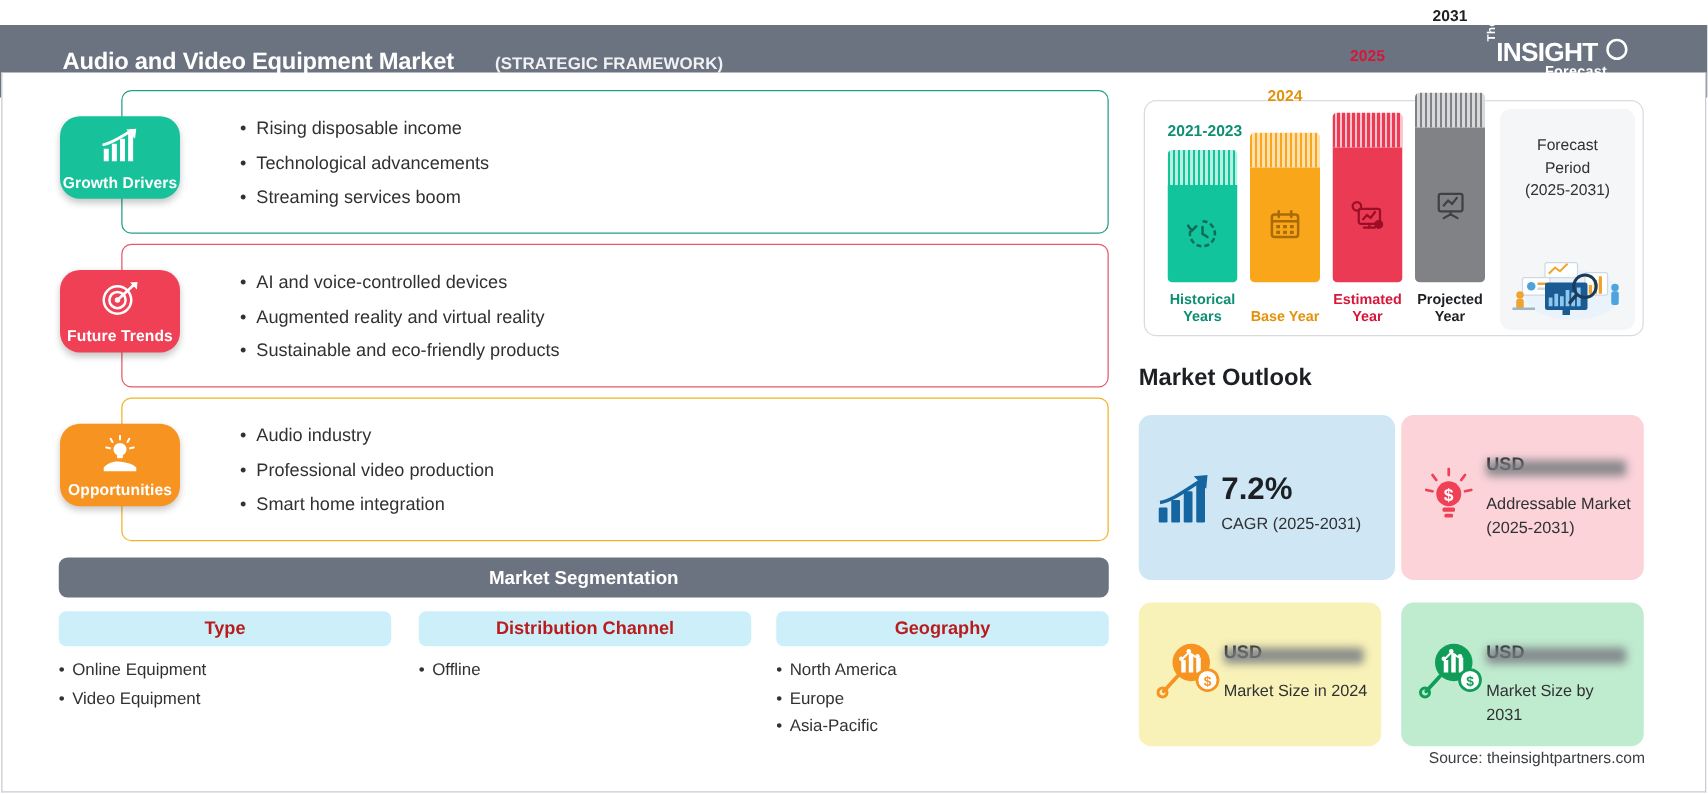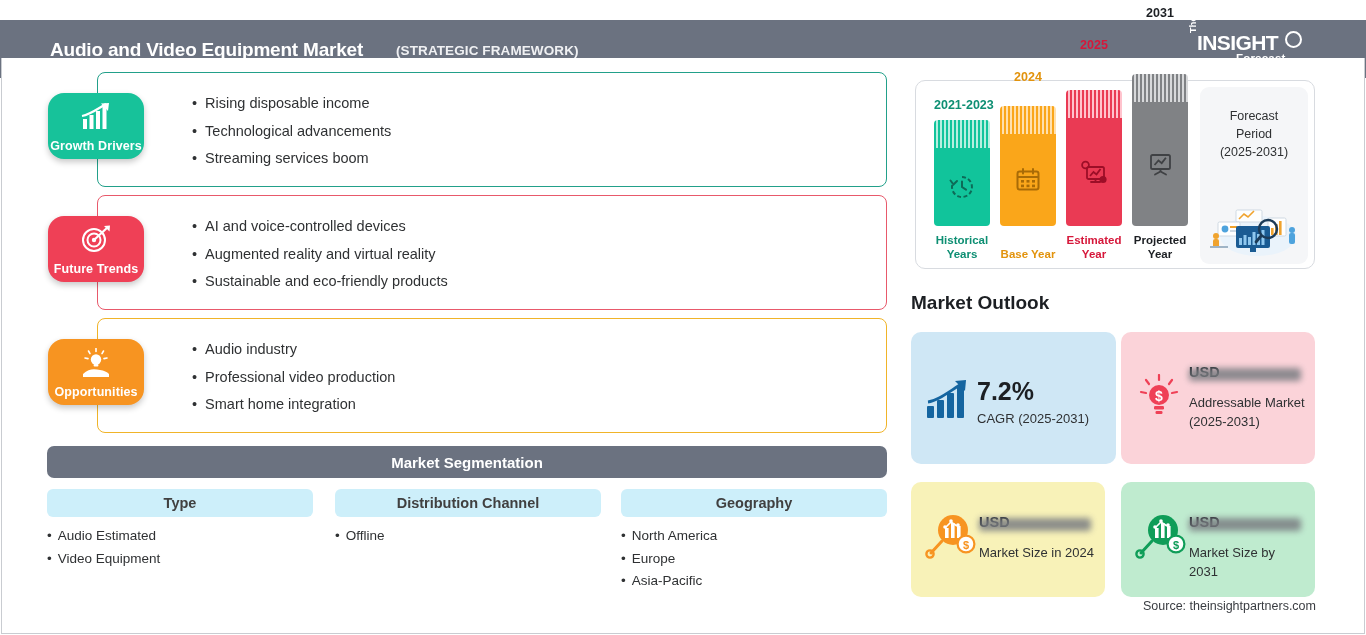--- a/index.html
+++ b/index.html
@@ -81,21 +81,21 @@
   .seg-header {
     position: absolute; left: 47px; top: 446px; width: 840px; height: 32px;
     background: #6b7280; border-radius: 7px; color: #fff;
     display: flex; align-items: center; justify-content: center;
     font-size: 15px; font-weight: bold;
   }
   .seg-col { position: absolute; top: 489px; }
   .seg-pill {
     height: 28px; background: #cdeffa; border-radius: 6px;
     display: flex; align-items: center; justify-content: center;
-    font-size: 14.5px; font-weight: bold; color: #404040;
+    font-size: 14.5px; font-weight: bold; color: #b91c1c;
   }
   .seg-items { margin-top: 12px; }
   .seg-item {
     font-size: 13.5px; color: #2f3133; line-height: 1; margin-bottom: 9px; white-space: nowrap;
   }
   .seg-item::before { content: "\2022"; margin-right: 6px; }
 
   
   .timeline {
     position: absolute; left: 915px; top: 80px; width: 400px; height: 189px;
@@ -232,21 +232,21 @@
       <div class="bullet">Professional video production</div>
       <div class="bullet">Smart home integration</div>
     </div>
   </div>
 
   <div class="seg-header">Market Segmentation</div>
 
   <div class="seg-col" style="left:47px; width:266px;">
     <div class="seg-pill">Type</div>
     <div class="seg-items">
-      <div class="seg-item">Audio Estimated</div>
+      <div class="seg-item">Online Equipment</div>
       <div class="seg-item">Video Equipment</div>
     </div>
   </div>
 
   <div class="seg-col" style="left:335px; width:266px;">
     <div class="seg-pill">Distribution Channel</div>
     <div class="seg-items">
       <div class="seg-item">Offline</div>
     </div>
   </div>

